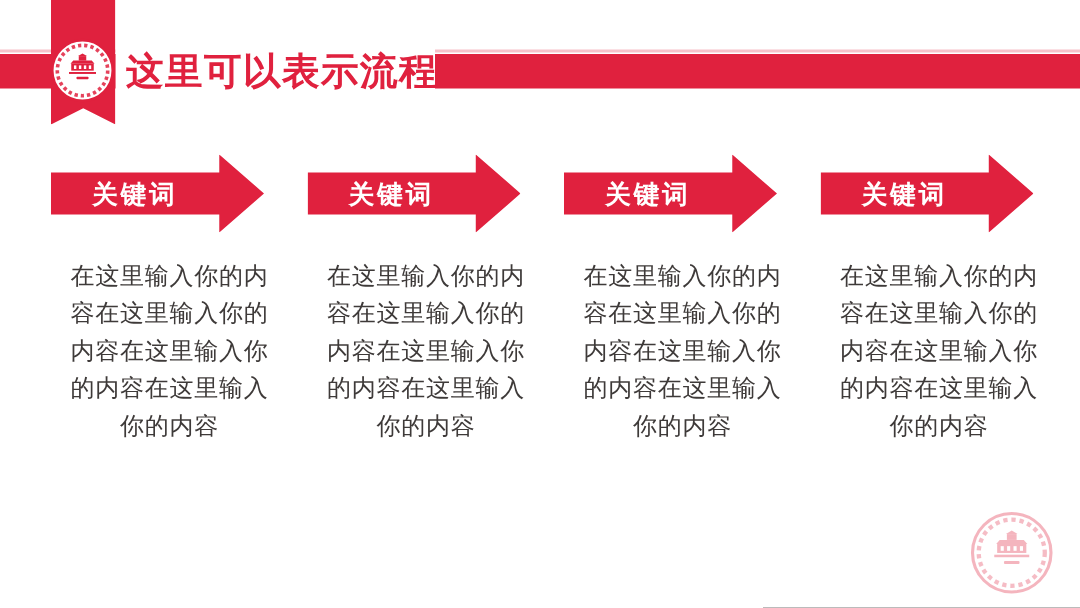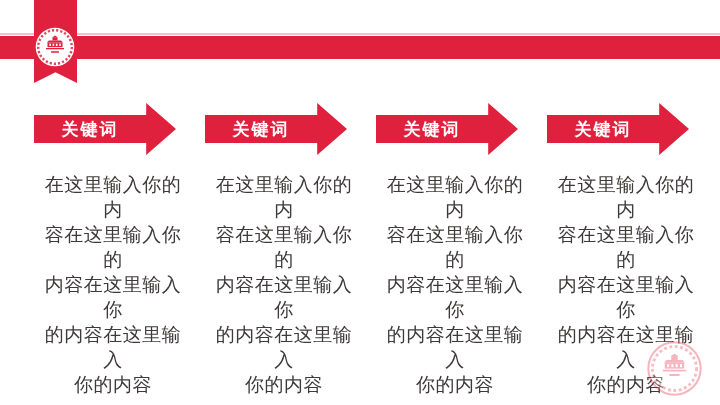--- a/index.html
+++ b/index.html
@@ -21,32 +21,35 @@
   .seal-top{position:absolute;left:33px;top:25px;}
   
   .cols{position:absolute;left:34px;top:103px;width:686px;height:200px;text-align:center;}
   .col{position:absolute;top:0;width:162px;}
   .col.c0{left:0;} .col.c1{left:171px;} .col.c2{left:342px;} .col.c3{left:513px;}
   .arrow{position:relative;width:142px;height:52px;background:var(--accent-red);
          clip-path:polygon(0 23%,79% 23%,79% 0,100% 50%,79% 100%,79% 77%,0 77%);}
   .arrow-label{position:absolute;left:0;top:0;width:112px;height:100%;
                display:flex;align-items:center;justify-content:center;
                color:#fff;font-size:17px;font-weight:bold;letter-spacing:2px;}
-  .body-text{margin:17px 0 0 6px;width:146px;font-size:19px;line-height:25px;
+  .body-text{margin:17px 0 0 6px;width:146px;font-size:16px;line-height:25px;
              letter-spacing:.5px;color:var(--body-text);white-space:pre-line;}
   
   .seal-bottom{position:absolute;left:646px;top:340px;opacity:.33;}
 </style>
 </head>
 <body>
 
 <div class="slide" style="--accent-red: #E0213E; --body-text: #3E3A39;">
 
   <div class="hairline"></div>
   <div class="topbar"></div>
+  <div class="title-window">
+    <span class="title">这里可以表示流程</span>
+  </div>
   <div class="ribbon"></div>
 
   <svg class="seal-top" width="44" height="44" viewBox="0 0 44 44">
     <circle cx="22" cy="22" r="20.2" fill="#fff" stroke="#E0213E" stroke-width="1.8"></circle>
     <circle cx="22" cy="22" r="16.8" fill="none" stroke="#E0213E" stroke-width="2.4" stroke-dasharray="2.2,2" opacity="0.85"></circle>
     <g fill="#E0213E">
       <rect x="13" y="23" width="18" height="1.3"></rect>
       <rect x="14.5" y="17.5" width="15" height="4.6"></rect>
       <path d="M14 17.5 L30 17.5 L28.2 15.4 L15.8 15.4 Z"></path>
       <rect x="19.5" y="12.4" width="5" height="3"></rect>

